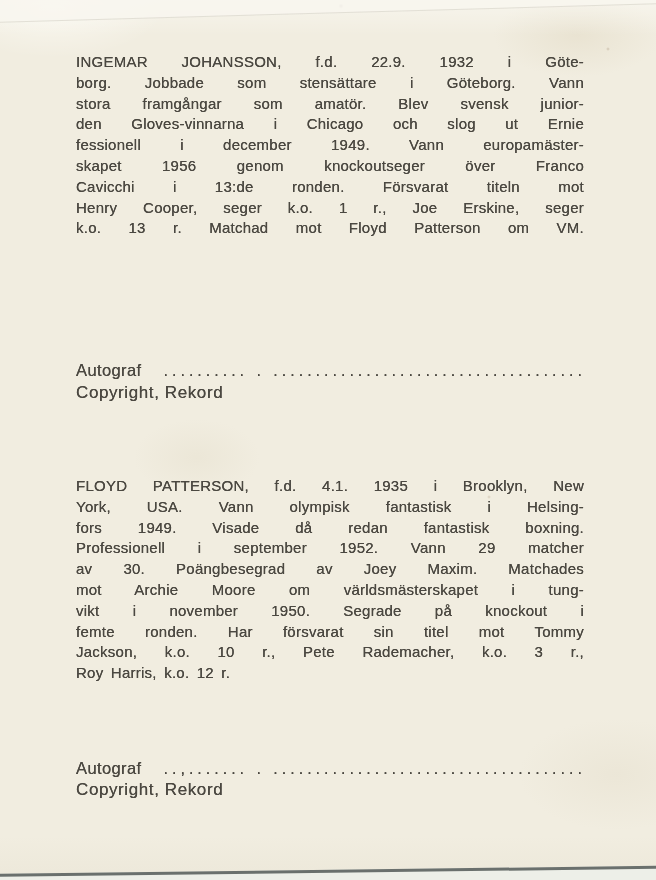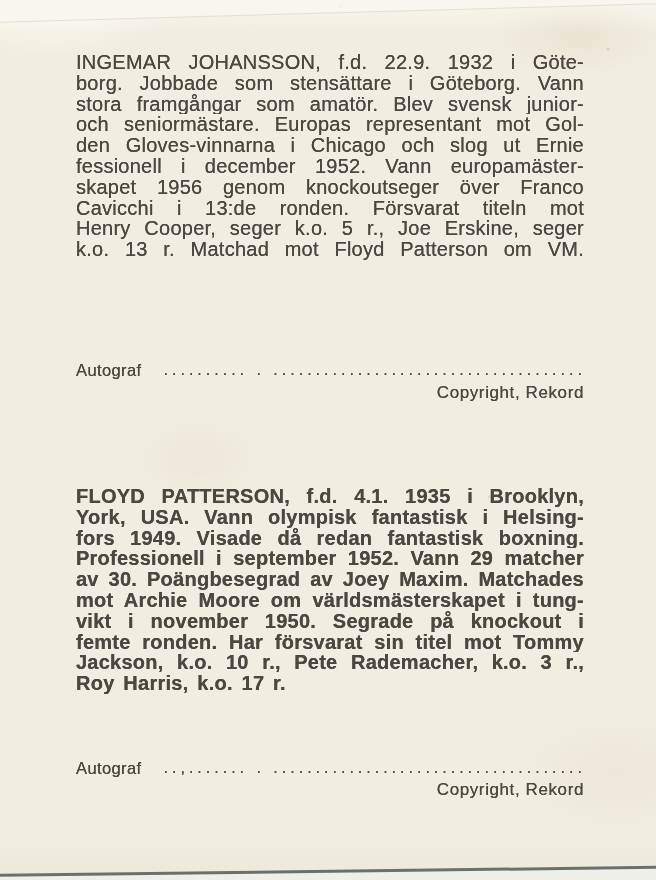--- a/index.html
+++ b/index.html
@@ -44,111 +44,110 @@
     height: 30px;
     background: #edefe8;
     border-top: 3px solid #6a706d;
     transform: rotate(-0.7deg);
     transform-origin: left top;
   }
   .bio {
     position: absolute;
     left: 76px;
     width: 508px;
-    font-size: 20px;
+    font-size: 15px;
     letter-spacing: 0.25px;
     word-spacing: 3px;
     text-shadow: 0 0 0.45px currentColor;
   }
   .bio-1 { top: 52px; }
-  .bio-2 { top: 486px; font-weight: bold; }
+  .bio-2 { top: 476px; }
   .bio-line {
     height: 20.8px;
     line-height: 20.8px;
     white-space: normal;
     text-align: justify;
     text-align-last: justify;
     overflow: hidden;
   }
   .bio-line.no-justify {
     text-align: left;
     text-align-last: left;
   }
   .autograph {
     position: absolute;
     left: 76px;
     width: 508px;
     display: flex;
-    align-items: flex-start;
+    align-items: flex-end;
     font-size: 16.5px;
     letter-spacing: 0.4px;
     text-shadow: 0 0 0.45px currentColor;
   }
   .autograph-1 { top: 361px; }
   .autograph-2 { top: 759px; }
   .autograph-label { flex: 0 0 auto; }
   .autograph-dots {
     flex: 1 1 auto;
     margin-left: 22px;
     overflow: hidden;
     white-space: nowrap;
     letter-spacing: 4px;
     font-size: 16px;
   }
   .copyright {
     position: absolute;
     left: 76px;
     width: 508px;
-    text-align: right;
+    text-align: left;
     font-size: 17px;
     letter-spacing: 0.6px;
     line-height: 21px;
     text-shadow: 0 0 0.45px currentColor;
   }
   .copyright-1 { top: 382px; }
   .copyright-2 { top: 779px; }
 </style>
 </head>
 <body>
 
 <div class="scan">
   <div class="top-edge"></div>
   <div class="bottom-edge"></div>
 
   <section class="bio bio-1">
       <div class="bio-line">INGEMAR JOHANSSON, f.d. 22.9. 1932 i Göte-</div>
       <div class="bio-line">borg. Jobbade som stensättare i Göteborg. Vann</div>
       <div class="bio-line">stora framgångar som amatör. Blev svensk junior-</div>
-      <div class="bio-line">och seniormästare. Europas representant mot Gol-</div>
       <div class="bio-line">den Gloves-vinnarna i Chicago och slog ut Ernie</div>
-      <div class="bio-line">fessionell i december 1952. Vann europamäster-</div>
+      <div class="bio-line">fessionell i december 1949. Vann europamäster-</div>
       <div class="bio-line">skapet 1956 genom knockoutseger över Franco</div>
       <div class="bio-line">Cavicchi i 13:de ronden. Försvarat titeln mot</div>
-      <div class="bio-line">Henry Cooper, seger k.o. 5 r., Joe Erskine, seger</div>
+      <div class="bio-line">Henry Cooper, seger k.o. 1 r., Joe Erskine, seger</div>
       <div class="bio-line">k.o. 13 r. Matchad mot Floyd Patterson om VM.</div>
     </section>
 
   <div class="autograph autograph-1">
     <span class="autograph-label">Autograf</span>
     <span class="autograph-dots">..........  .  ............................................................</span>
   </div>
 
   <div class="copyright copyright-1">Copyright, Rekord</div>
 
   <section class="bio bio-2">
       <div class="bio-line">FLOYD PATTERSON, f.d. 4.1. 1935 i Brooklyn, New</div>
       <div class="bio-line">York, USA. Vann olympisk fantastisk i Helsing-</div>
       <div class="bio-line">fors 1949. Visade då redan fantastisk boxning.</div>
       <div class="bio-line">Professionell i september 1952. Vann 29 matcher</div>
       <div class="bio-line">av 30. Poängbesegrad av Joey Maxim. Matchades</div>
       <div class="bio-line">mot Archie Moore om världsmästerskapet i tung-</div>
       <div class="bio-line">vikt i november 1950. Segrade på knockout i</div>
       <div class="bio-line">femte ronden. Har försvarat sin titel mot Tommy</div>
       <div class="bio-line">Jackson, k.o. 10 r., Pete Rademacher, k.o. 3 r.,</div>
-      <div class="bio-line no-justify">Roy Harris, k.o. 17 r.</div>
+      <div class="bio-line no-justify">Roy Harris, k.o. 12 r.</div>
     </section>
 
   <div class="autograph autograph-2">
     <span class="autograph-label">Autograf</span>
     <span class="autograph-dots">..,.......  .  ............................................................</span>
   </div>
 
   <div class="copyright copyright-2">Copyright, Rekord</div>
 </div>
 

